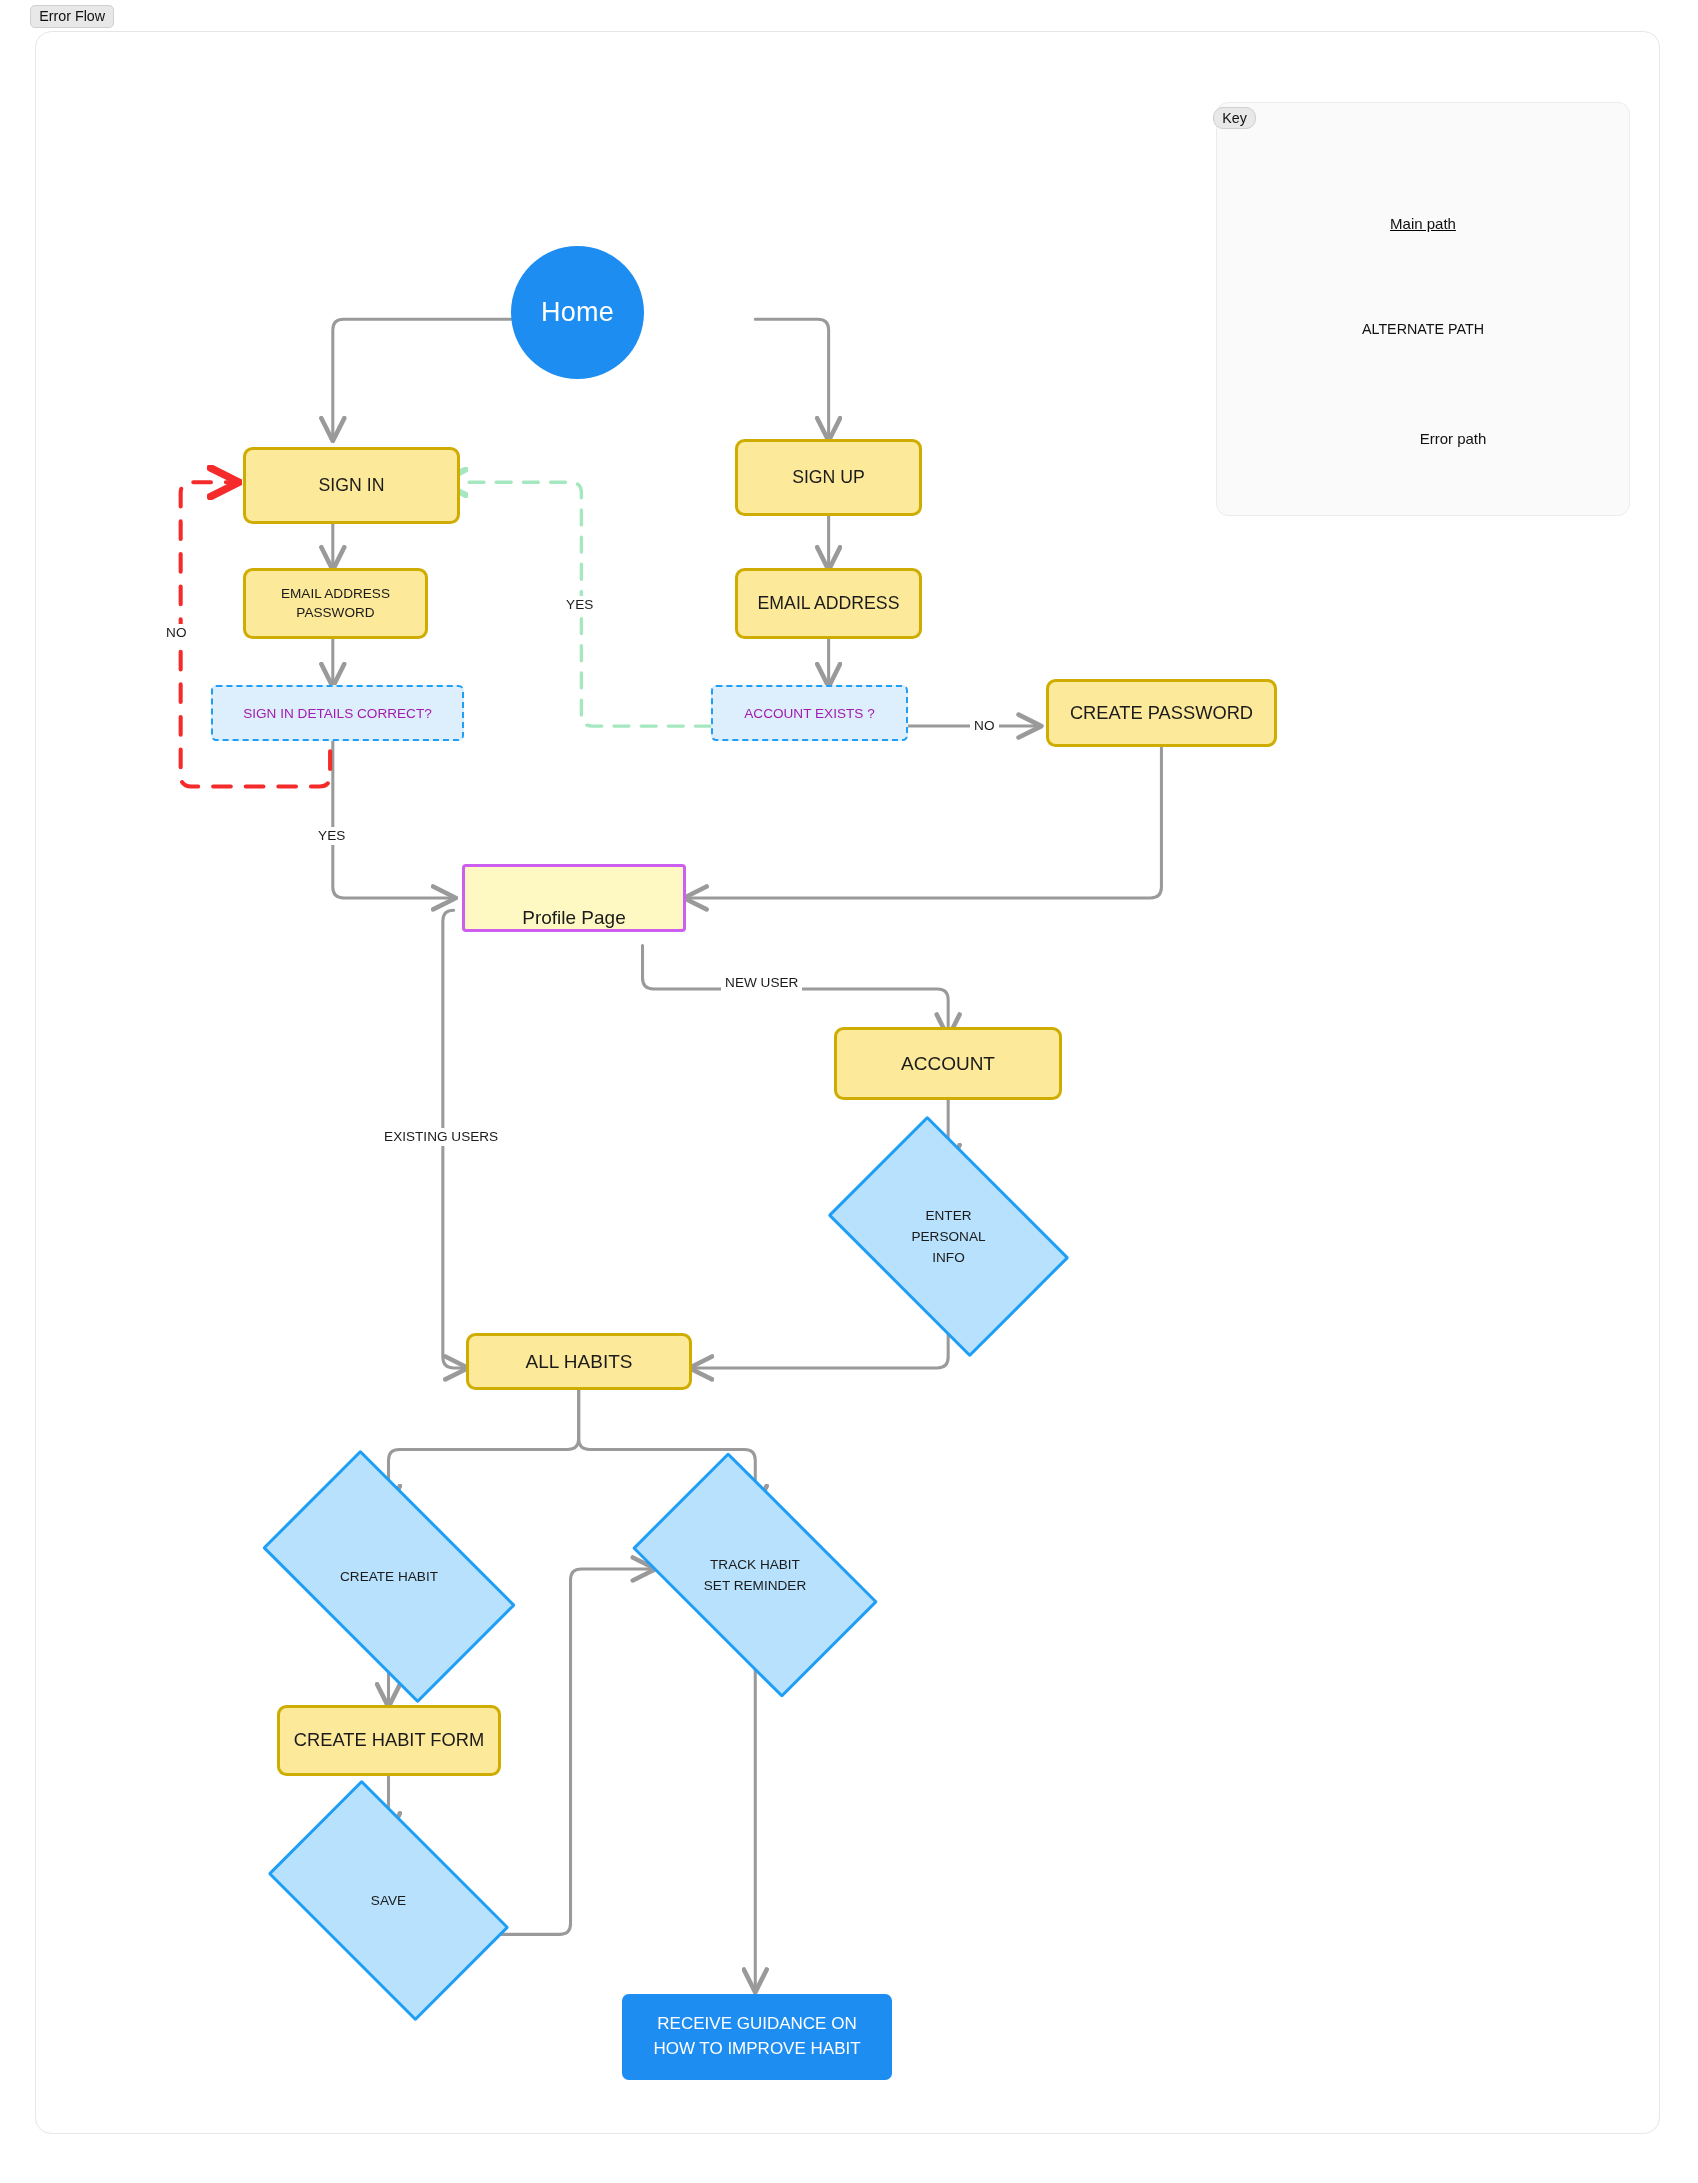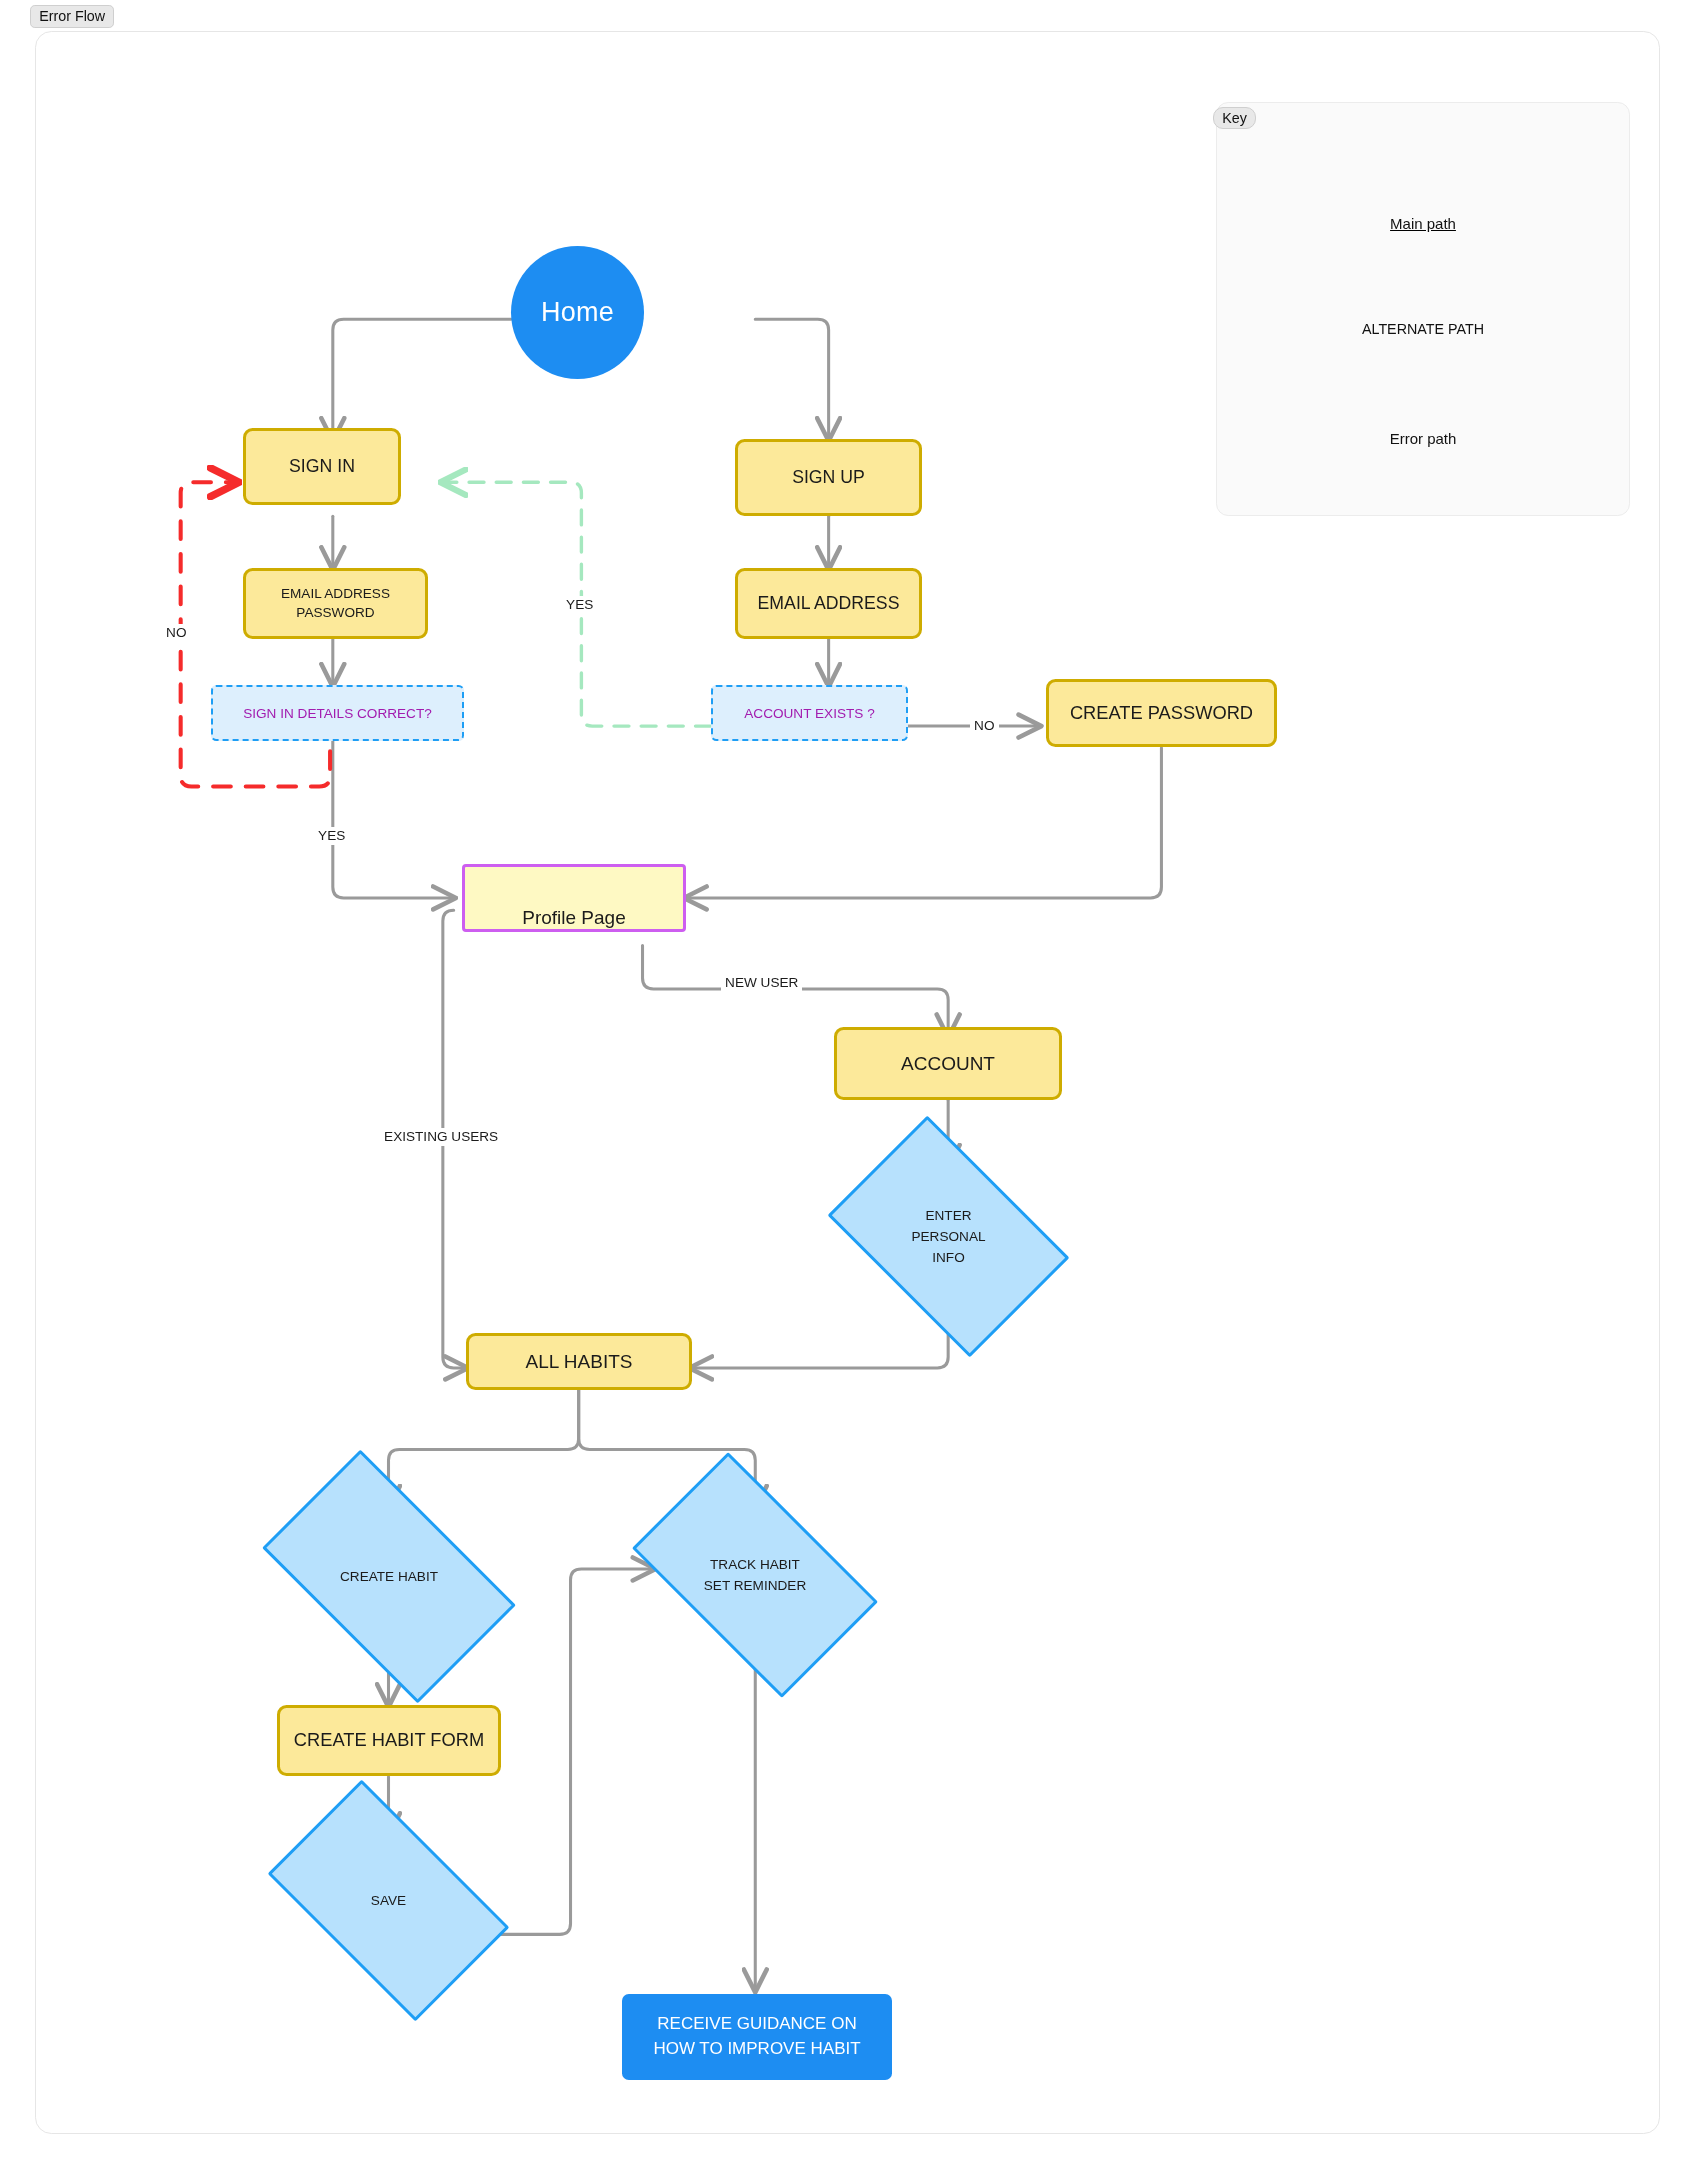--- a/index.html
+++ b/index.html
@@ -159,29 +159,29 @@
 
   <div class="key-box"></div>
   <div class="key-title">Key</div>
 
   <div class="key-row" style="top:208px;text-decoration:underline;">
     <span class="key-label">Main path</span>
   </div>
   <div class="key-row" style="top:314px;">
     <span class="key-label upper">ALTERNATE PATH</span>
   </div>
-  <div class="key-row" style="top:423px;">
+  <div class="key-row" style="top:423px;margin-left:30px;">
     <span class="key-label">Error path</span>
   </div>
 
   <div class="node n-home" style="left:511px;top:246px;width:133px;height:133px;">
     <span>Home</span>
   </div>
 
-  <div class="node n-yellow" style="left:243px;top:428px;width:158px;height:77px;font-size:17.7px;">
+  <div class="node n-yellow" style="left:243px;top:447px;width:217px;height:77px;font-size:17.7px;">
     <span>SIGN IN</span>
   </div>
 
   <div class="node n-yellow" style="left:735px;top:439px;width:187px;height:77px;font-size:17.7px;">
     <span>SIGN UP</span>
   </div>
 
   <div class="node n-yellow" style="left:243px;top:568px;width:185px;height:71px;font-size:13.6px;flex-direction:column;">
     <span>EMAIL ADDRESS</span>
     <span>PASSWORD</span>

